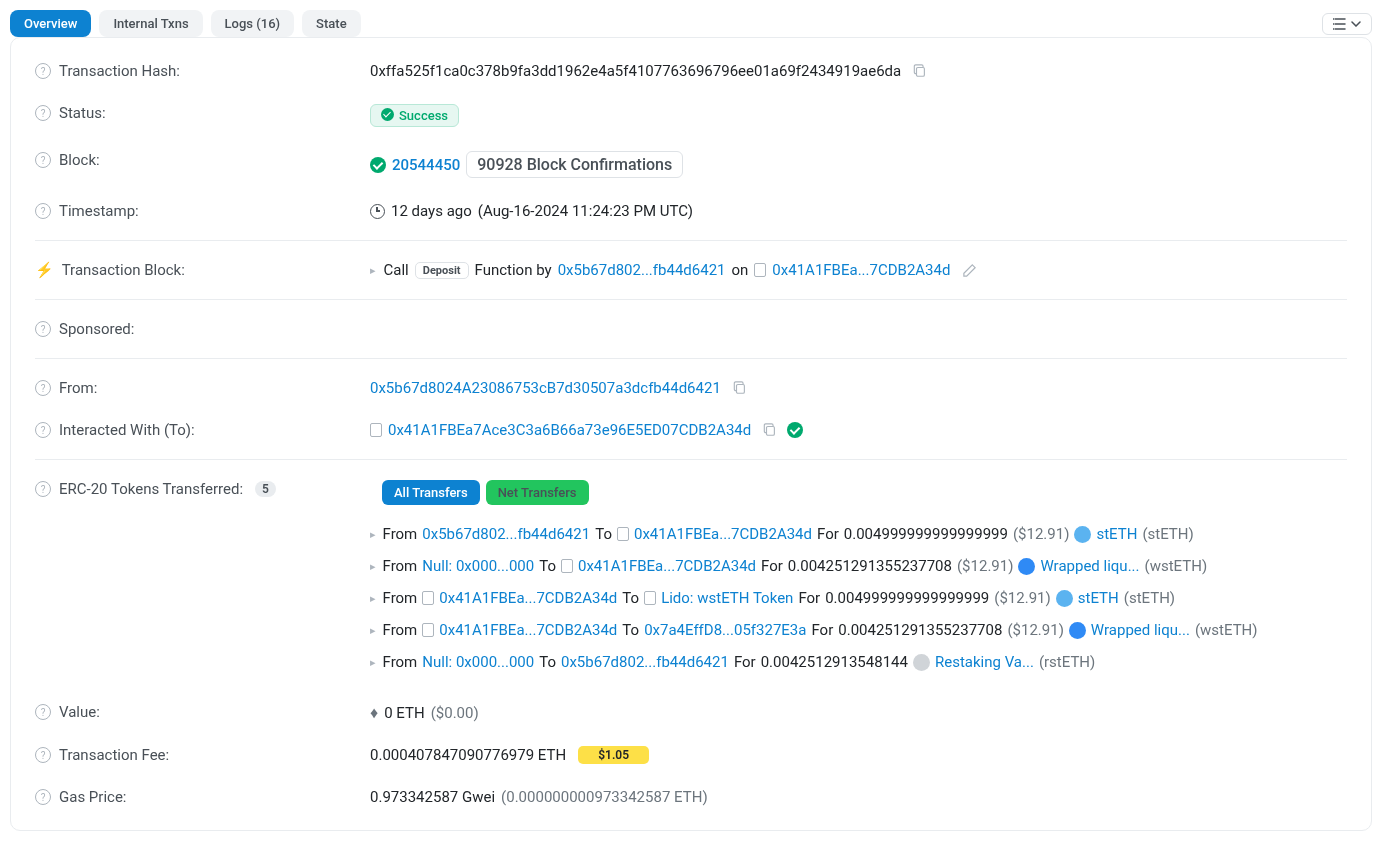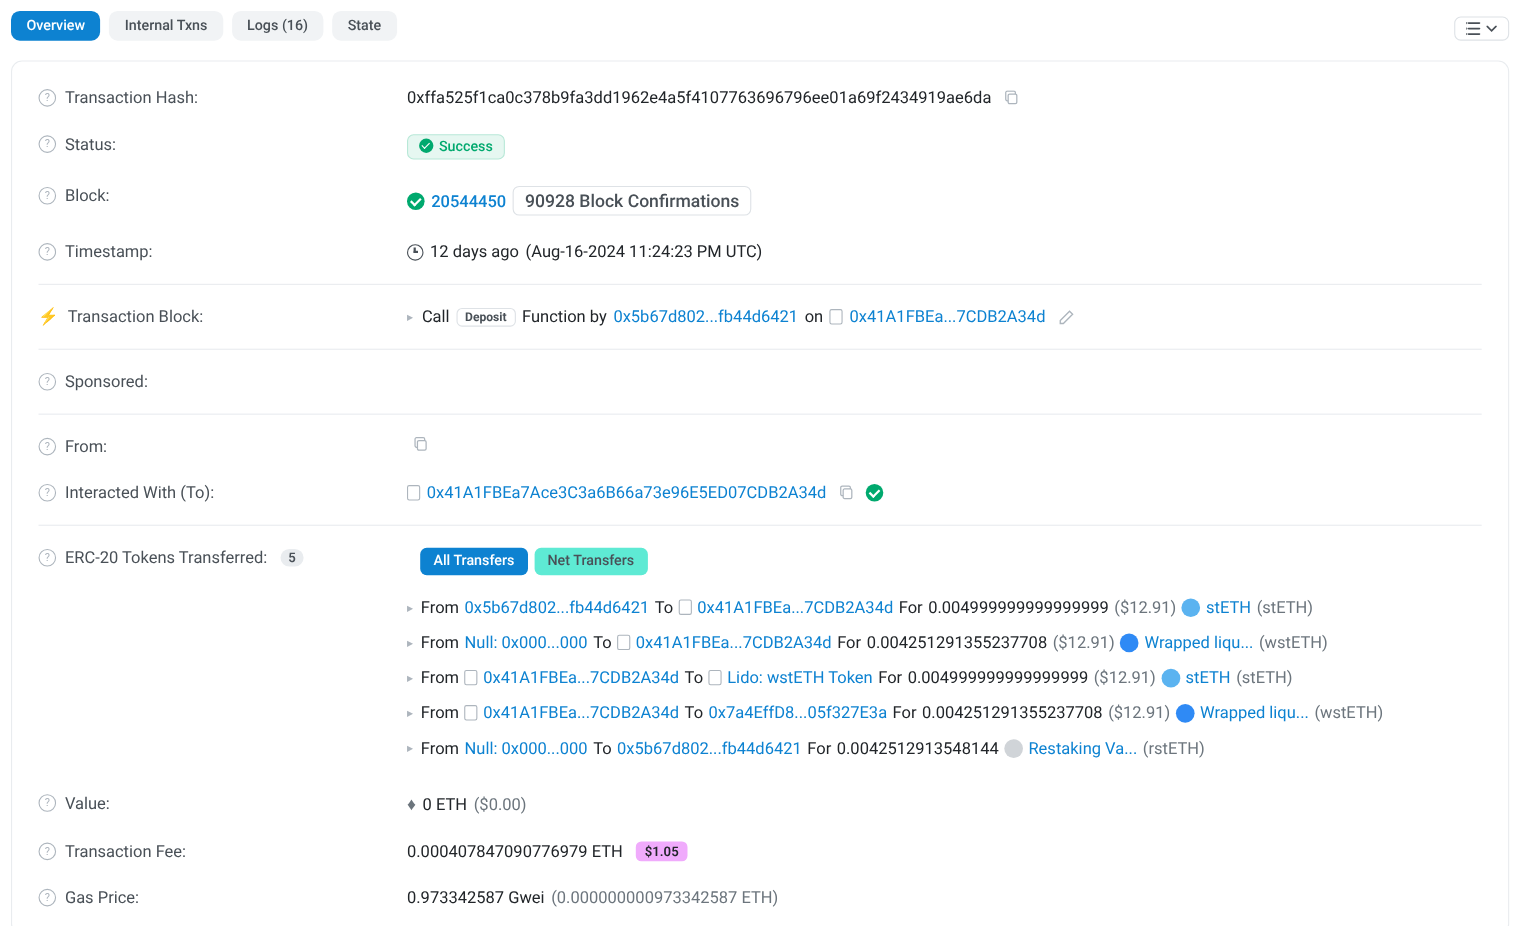--- a/index.html
+++ b/index.html
@@ -1,17 +1,17 @@
 <!DOCTYPE html>
 <html><head>
 <meta charset="utf-8">
 <style>
 * { box-sizing: border-box; margin: 0; padding: 0; }
 body { font-family: -apple-system, BlinkMacSystemFont, "Segoe UI", Roboto, "Helvetica Neue", Arial, sans-serif; font-size: 14px; color: #212529; background: #fff; padding: 10px; }
-.tabs { display: flex; gap: 8px; align-items: flex-end; margin-bottom: 18px; }
+.tabs { display: flex; gap: 8px; align-items: center; margin-bottom: 0; }
 .tab { padding: 6px 14px; border-radius: 8px; background: #f1f3f5; color: #495057; font-size: 13px; font-weight: 500; cursor: pointer; }
 .tab.active { background: #0d82d1; color: #fff; }
 .tab-spacer { flex: 1; }
 .menu-btn { border: 1px solid #dee2e6; border-radius: 6px; padding: 4px 10px; cursor: pointer; display: flex; align-items: center; gap: 4px; }
 .card { border: 1px solid #e9ecef; border-radius: 10px; padding: 12px 24px; }
 .row { display: flex; align-items: flex-start; padding: 12px 0; }
 .row.sep { border-top: 1px solid #e9ecef; margin-top: 8px; padding-top: 20px; }
 .label { width: 335px; flex-shrink: 0; display: flex; align-items: center; gap: 8px; color: #495057; font-size: 15px; }
 .value { flex: 1; font-size: 15px; display: flex; align-items: center; flex-wrap: wrap; gap: 6px; }
 .icon-q { width: 16px; height: 16px; border: 1px solid #adb5bd; border-radius: 50%; display: inline-flex; align-items: center; justify-content: center; font-size: 10px; color: #adb5bd; flex-shrink: 0; }
@@ -28,31 +28,31 @@
 .clock::before { content: ""; position: absolute; left: 5px; top: 5.5px; width: 4px; height: 1.5px; background: #495057; }
 .bolt { color: #0d82d1; font-size: 15px; }
 .chev { color: #adb5bd; font-size: 11px; margin-right: 2px; }
 .fn-badge { border: 1px solid #dee2e6; padding: 1px 7px; border-radius: 5px; font-size: 11px; font-weight: 700; color: #495057; }
 .file-icon { width: 12px; height: 14px; border: 1px solid #adb5bd; border-radius: 2px; display: inline-block; position: relative; flex-shrink: 0; }
 .pencil { color: #adb5bd; cursor: pointer; margin-left: 6px; }
 .count-badge { background: #e9ecef; color: #495057; border-radius: 10px; padding: 1px 7px; font-size: 12px; font-weight: 600; margin-left: 4px; }
 .pill-group { display: flex; gap: 6px; margin-left: 12px; }
 .pill { padding: 5px 12px; border-radius: 6px; font-size: 13px; font-weight: 500; cursor: pointer; }
 .pill.active { background: #0d82d1; color: #fff; }
-.pill.inactive { background: #5eead4; color: #495057; }
+.pill.inactive { background: #22c55e; color: #495057; }
 .transfer-list { margin-top: 14px; display: flex; flex-direction: column; gap: 14px; }
 .transfer { display: flex; align-items: center; gap: 5px; flex-wrap: wrap; font-size: 15px; }
 .bold { font-weight: 400; }
 .muted { color: #6c757d; }
 .token-icon { width: 17px; height: 17px; border-radius: 50%; display: inline-block; flex-shrink: 0; }
 .ti-blue { background: #2f8af5; }
 .ti-lightblue { background: #5bb3f0; }
 .ti-grey { background: #d0d4d8; }
 .eth-icon { color: #6c757d; font-size: 16px; }
-.fee-badge { background: #f0abfc; padding: 2px 8px; border-radius: 5px; font-size: 12px; font-weight: 600; margin-left: 6px; }
+.fee-badge { background: #fde047; padding: 2px 20px; border-radius: 5px; font-size: 12px; font-weight: 600; margin-left: 6px; }
 svg { display: block; }
 </style>
 </head>
 <body>
 
 <div class="tabs">
   <div class="tab active">Overview</div>
   <div class="tab">Internal Txns</div>
   <div class="tab">Logs (16)</div>
   <div class="tab">State</div>
@@ -150,20 +150,21 @@
       </div>
     <div class="value"></div>
   </div>
 
   <div class="row sep">
     <div class="label">
         <span class="icon-q">?</span>
         <span>From:</span>
       </div>
     <div class="value">
+      <span class="link">0x5b67d8024A23086753cB7d30507a3dcfb44d6421</span>
       <svg class="icon-copy" viewBox="0 0 16 16">
           <rect x="4" y="4" width="9" height="10" rx="1.5" fill="none" stroke="currentColor" stroke-width="1.3"></rect>
           <path d="M4 11H3a1.5 1.5 0 01-1.5-1.5v-7A1.5 1.5 0 013 1h7a1.5 1.5 0 011.5 1.5V4" fill="none" stroke="currentColor" stroke-width="1.3"></path>
         </svg>
     </div>
   </div>
 
   <div class="row">
     <div class="label">
         <span class="icon-q">?</span>

